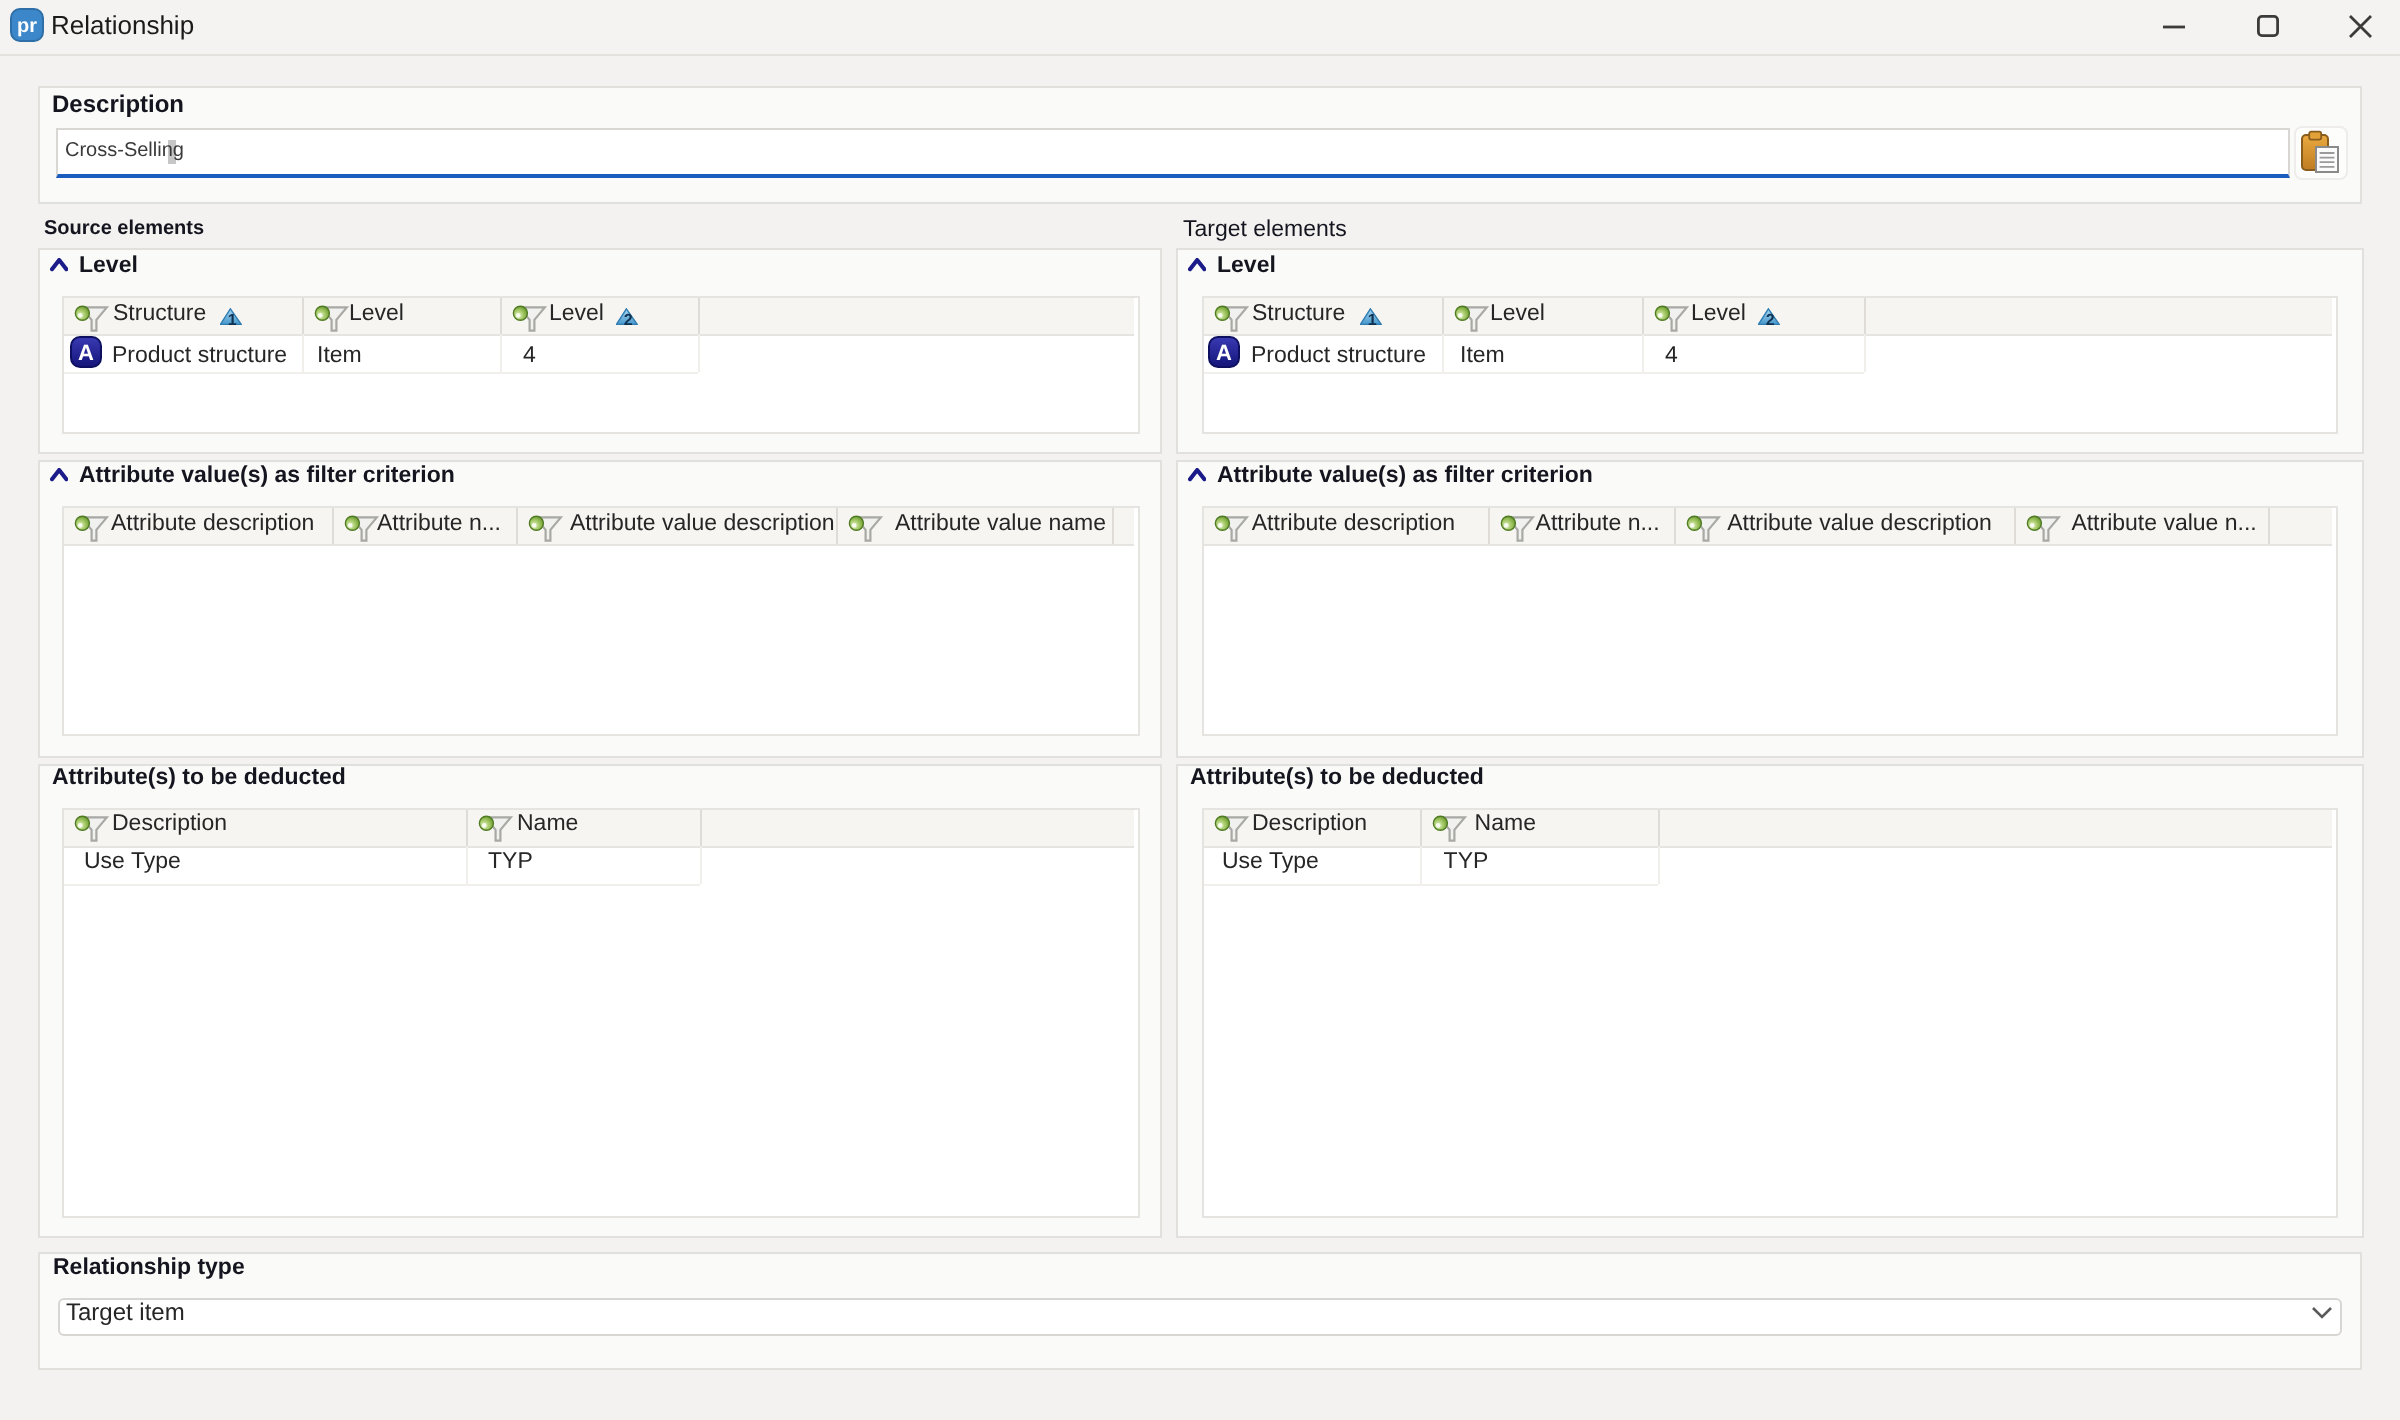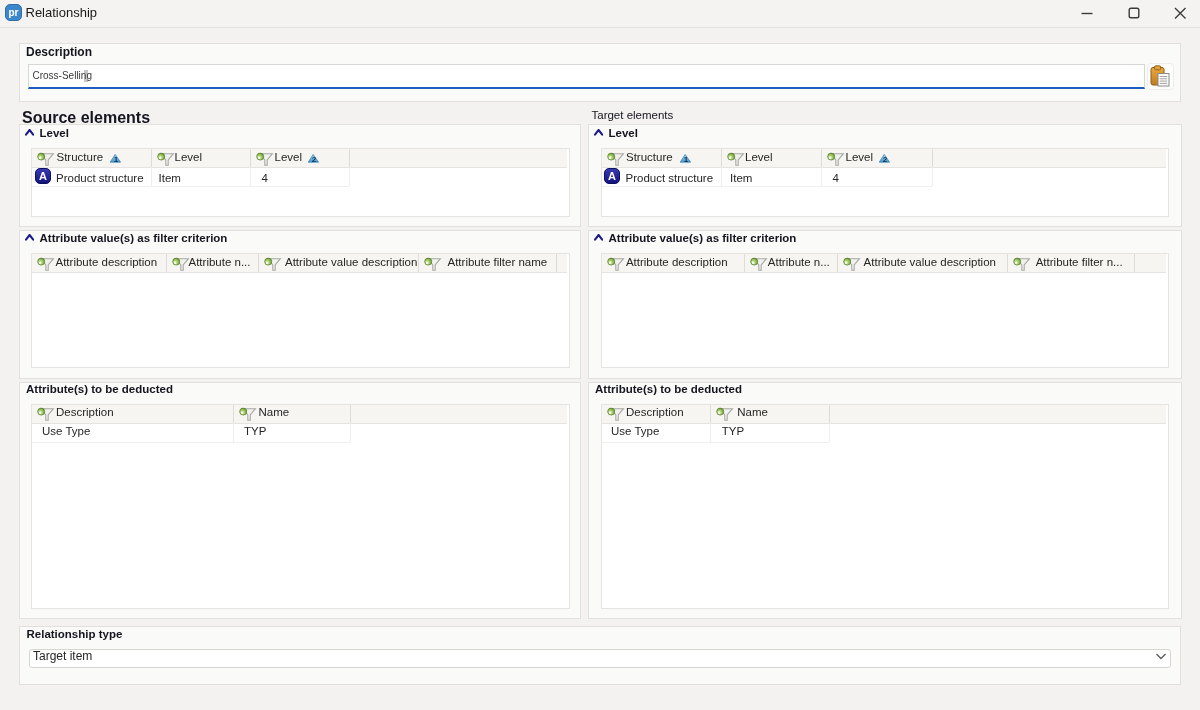--- a/index.html
+++ b/index.html
@@ -44,21 +44,21 @@
 <div style="position:absolute;left:28px;top:64px;width:1115px;height:22px;background:#fff;border:1px solid #d9d7d4;border-bottom:2px solid #1d5cbf"></div>
 <div style="position:absolute;left:84px;top:69.5px;width:4.2px;height:12.5px;background:#c6c6c6"></div>
 <div class="t" style="left:32.5px;top:69.6px;font-size:10px;font-weight:normal;color:#3a3a3a;">Cross-Selling</div>
 <div style="position:absolute;left:1147px;top:63px;width:25px;height:25px;background:#fdfdfc;border:1px solid #eeedeb;border-radius:4px"></div>
 <svg class="ic" style="left:1150px;top:65px" width="20" height="22" viewBox="0 0 20 22">
     <rect x="1" y="2.5" width="13" height="17.5" rx="2" fill="url(#cb)" stroke="#8a5c1d" stroke-width="1"></rect>
     <rect x="4.6" y="0.8" width="6" height="4" rx="1" fill="#e3a237" stroke="#8a5c1d" stroke-width="0.9"></rect>
     <rect x="8" y="8.5" width="11" height="12.5" fill="#fbfbfb" stroke="#8a8a8a" stroke-width="1"></rect>
     <path d="M9.8 11.5 H17.2 M9.8 13.8 H17.2 M9.8 16.1 H17.2 M9.8 18.4 H17.2" stroke="#9a9a9a" stroke-width="0.9"></path>
   </svg>
-<div class="t" style="left:22px;top:108.6px;font-size:16px;font-weight:bold;color:#15151f;">Source elements</div>
+<div class="t" style="left:22px;top:108.6px;font-size:10px;font-weight:bold;color:#15151f;">Source elements</div>
 <div class="t" style="left:591.5px;top:108.6px;font-size:11.5px;font-weight:normal;color:#15151f;">Target elements</div>
 <div class="box" style="left:19px;top:124px;width:560px;height:101px"></div>
 <svg class="ic" style="left:24.5px;top:128.5px" width="9.2" height="7.6" viewBox="0 0 9.2 7.6">
     <path d="M1 5.6 L4.6 1 L8.2 5.6" fill="none" stroke="#1b1b8a" stroke-width="2.05" stroke-linecap="round" stroke-linejoin="round"></path>
   </svg>
 <div class="t" style="left:39.5px;top:126.8px;font-size:11.5px;font-weight:bold;color:#15151f;">Level</div>
 <div class="tbl" style="left:31px;top:148px;width:537px;height:67px"></div>
 <div style="position:absolute;left:32px;top:149px;width:535px;height:18px;background:#f6f5f1"></div>
 <div style="position:absolute;left:32px;top:167px;width:535px;height:1px;background:#e6e4e0"></div>
 <div style="position:absolute;left:32px;top:185.5px;width:316.5px;height:1px;background:#f0efec"></div>
@@ -129,21 +129,21 @@
     <path d="M3.6 1.7 H16.4 L11.2 7.9 V13.3 H8.8 V7.9 Z" fill="#f1f2f0" stroke="#a8a8a4" stroke-width="1.1"></path>
     <circle cx="4.2" cy="4.6" r="3.5" fill="url(#gg)" stroke="#4e7a22" stroke-width="0.7"></circle>
     <circle cx="3.1" cy="5.7" r="1.2" fill="#ffffff" opacity="0.8"></circle>
   </svg>
 <div class="t" style="left:285px;top:255.9px;font-size:11.5px;font-weight:normal;color:#262626;">Attribute value description</div>
 <svg class="ic" style="left:424px;top:256.5px" width="18" height="15" viewBox="0 0 18 15">
     <path d="M3.6 1.7 H16.4 L11.2 7.9 V13.3 H8.8 V7.9 Z" fill="#f1f2f0" stroke="#a8a8a4" stroke-width="1.1"></path>
     <circle cx="4.2" cy="4.6" r="3.5" fill="url(#gg)" stroke="#4e7a22" stroke-width="0.7"></circle>
     <circle cx="3.1" cy="5.7" r="1.2" fill="#ffffff" opacity="0.8"></circle>
   </svg>
-<div class="t" style="left:447.5px;top:255.9px;font-size:11.5px;font-weight:normal;color:#262626;">Attribute filter name</div>
+<div class="t" style="left:447.5px;top:255.9px;font-size:11.5px;font-weight:normal;color:#262626;">Attribute value name</div>
 <div class="box" style="left:19px;top:381.5px;width:560px;height:235px"></div>
 <div class="t" style="left:26px;top:383.1px;font-size:11.5px;font-weight:bold;color:#15151f;">Attribute(s) to be deducted</div>
 <div class="tbl" style="left:31px;top:403.5px;width:537px;height:203px"></div>
 <div style="position:absolute;left:32px;top:404.5px;width:535px;height:18px;background:#f6f5f1"></div>
 <div style="position:absolute;left:32px;top:422.5px;width:535px;height:1px;background:#e6e4e0"></div>
 <div style="position:absolute;left:32px;top:441.5px;width:318px;height:1px;background:#f0efec"></div>
 <div style="position:absolute;left:232.5px;top:404.5px;width:1px;height:37px;background:#f0efec"></div>
 <div style="position:absolute;left:232.5px;top:404.5px;width:1px;height:18px;background:#dfdcd8"></div>
 <div style="position:absolute;left:350px;top:404.5px;width:1px;height:37px;background:#f0efec"></div>
 <div style="position:absolute;left:350px;top:404.5px;width:1px;height:18px;background:#dfdcd8"></div>
@@ -237,21 +237,21 @@
     <path d="M3.6 1.7 H16.4 L11.2 7.9 V13.3 H8.8 V7.9 Z" fill="#f1f2f0" stroke="#a8a8a4" stroke-width="1.1"></path>
     <circle cx="4.2" cy="4.6" r="3.5" fill="url(#gg)" stroke="#4e7a22" stroke-width="0.7"></circle>
     <circle cx="3.1" cy="5.7" r="1.2" fill="#ffffff" opacity="0.8"></circle>
   </svg>
 <div class="t" style="left:863.6px;top:255.9px;font-size:11.5px;font-weight:normal;color:#262626;">Attribute value description</div>
 <svg class="ic" style="left:1013px;top:256.5px" width="18" height="15" viewBox="0 0 18 15">
     <path d="M3.6 1.7 H16.4 L11.2 7.9 V13.3 H8.8 V7.9 Z" fill="#f1f2f0" stroke="#a8a8a4" stroke-width="1.1"></path>
     <circle cx="4.2" cy="4.6" r="3.5" fill="url(#gg)" stroke="#4e7a22" stroke-width="0.7"></circle>
     <circle cx="3.1" cy="5.7" r="1.2" fill="#ffffff" opacity="0.8"></circle>
   </svg>
-<div class="t" style="left:1035.7px;top:255.9px;font-size:11.5px;font-weight:normal;color:#262626;">Attribute filter n...</div>
+<div class="t" style="left:1035.7px;top:255.9px;font-size:11.5px;font-weight:normal;color:#262626;">Attribute value n...</div>
 <div class="box" style="left:588px;top:381.5px;width:591.5px;height:235px"></div>
 <div class="t" style="left:595px;top:383.1px;font-size:11.5px;font-weight:bold;color:#15151f;">Attribute(s) to be deducted</div>
 <div class="tbl" style="left:600.5px;top:403.5px;width:566.5px;height:203px"></div>
 <div style="position:absolute;left:601.5px;top:404.5px;width:564.5px;height:18px;background:#f6f5f1"></div>
 <div style="position:absolute;left:601.5px;top:422.5px;width:564.5px;height:1px;background:#e6e4e0"></div>
 <div style="position:absolute;left:601.5px;top:441.5px;width:227.0px;height:1px;background:#f0efec"></div>
 <div style="position:absolute;left:709.5px;top:404.5px;width:1px;height:37px;background:#f0efec"></div>
 <div style="position:absolute;left:709.5px;top:404.5px;width:1px;height:18px;background:#dfdcd8"></div>
 <div style="position:absolute;left:828.5px;top:404.5px;width:1px;height:37px;background:#f0efec"></div>
 <div style="position:absolute;left:828.5px;top:404.5px;width:1px;height:18px;background:#dfdcd8"></div>

